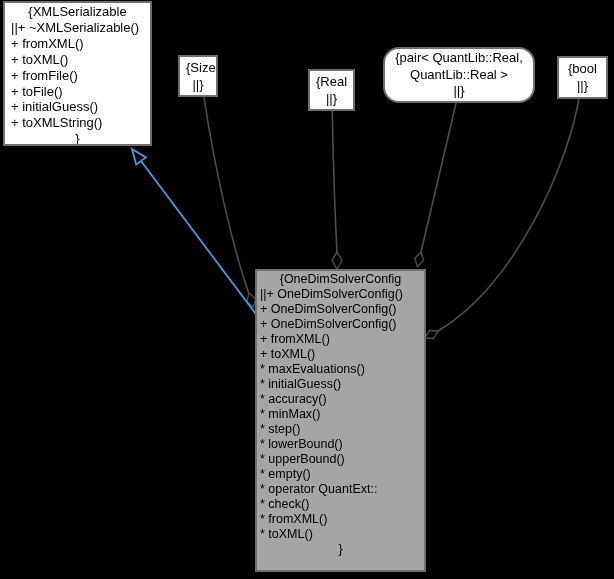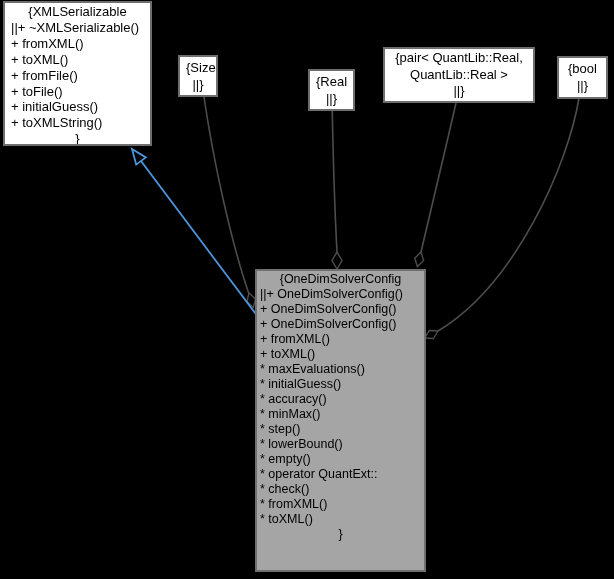--- a/index.html
+++ b/index.html
@@ -35,21 +35,21 @@
     padding: 1px 6px;
     overflow: hidden;
   }
   .node .line { white-space: nowrap; text-align: left; }
   .node .line:first-child, .node .line:last-child { text-align: center; }
   .node.center-all .line { text-align: center; }
 
   #node-xmlserializable { left: 3px;   top: 1px;   width: 149px; height: 145px; line-height: 15.9px; }
   #node-size            { left: 178px; top: 55px;  width: 40px;  height: 42px;  line-height: 17px; padding-top: 2px; }
   #node-real            { left: 308px; top: 69px;  width: 47px;  height: 42px;  line-height: 17px; padding-top: 2px; }
-  #node-pair            { left: 383px; top: 47px;  width: 152px; height: 56px;  line-height: 16.5px; padding: 1px 3px; }
+  #node-pair            { left: 383px; top: 47px;  width: 152px; height: 56px;  line-height: 16.5px; padding: 1px 3px; border-radius: 16px; }
   #node-bool            { left: 557px; top: 56px;  width: 51px;  height: 43px;  line-height: 17px; padding-top: 2px; }
 
   #node-onedimsolverconfig {
     left: 255px; top: 269px; width: 171px; height: 303px;
     background: var(--focus-fill, #a5a5a5);
     border-color: var(--focus-border, #707070);
     font-size: 12.5px;
     line-height: 15px;
     padding: 1px 3px;
   }
@@ -116,20 +116,21 @@
       <div class="line">+ OneDimSolverConfig()</div>
       <div class="line">+ OneDimSolverConfig()</div>
       <div class="line">+ fromXML()</div>
       <div class="line">+ toXML()</div>
       <div class="line">* maxEvaluations()</div>
       <div class="line">* initialGuess()</div>
       <div class="line">* accuracy()</div>
       <div class="line">* minMax()</div>
       <div class="line">* step()</div>
       <div class="line">* lowerBound()</div>
+      <div class="line">* upperBound()</div>
       <div class="line">* empty()</div>
       <div class="line">* operator QuantExt::</div>
       <div class="line">* check()</div>
       <div class="line">* fromXML()</div>
       <div class="line">* toXML()</div>
       <div class="line">}</div>
     </div>
 
 </div>
 

